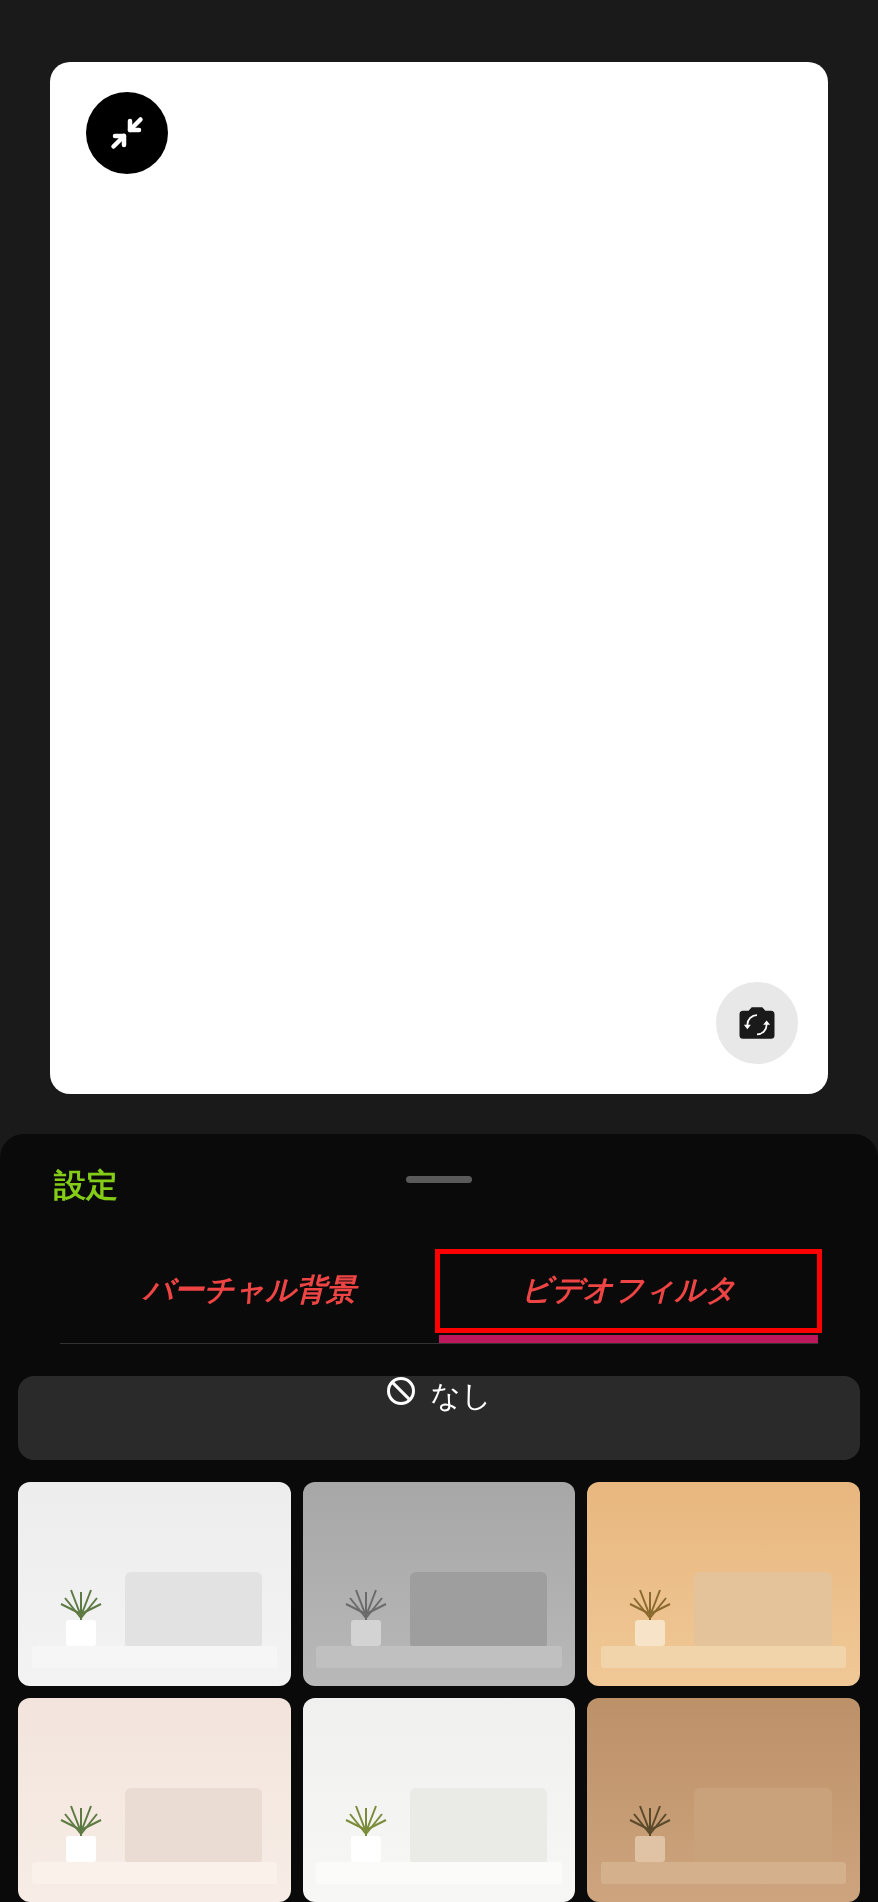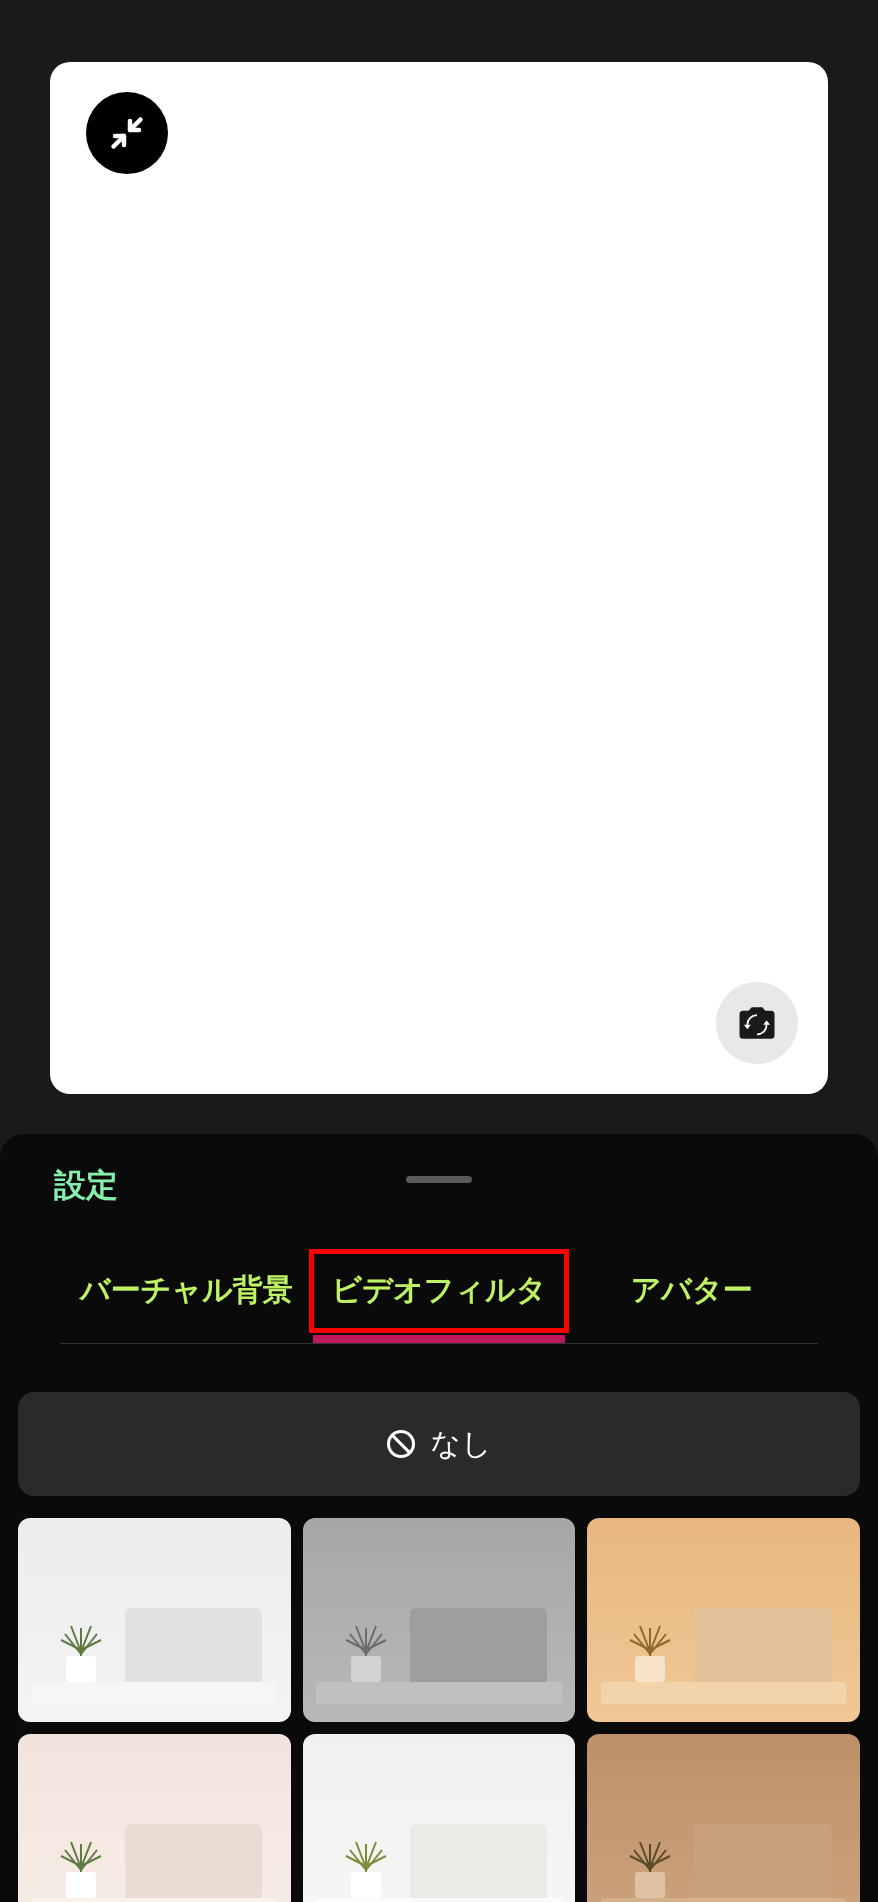--- a/index.html
+++ b/index.html
@@ -51,21 +51,21 @@
   border-radius: 24px 24px 0 0;
   height: 770px;
 }
 .settings-header {
   position: relative;
   padding: 30px 54px 18px 54px;
   display: flex;
   align-items: center;
 }
 .settings-title {
-  color: #86efac;
+  color: #84cc16;
   font-size: 32px;
   font-weight: 600;
 }
 .drag-handle {
   position: absolute;
   left: 50%;
   transform: translateX(-50%);
   top: 42px;
   width: 66px;
   height: 7px;
@@ -74,45 +74,46 @@
 }
 .tabs-container {
   display: flex;
   border-bottom: 1px solid #333;
   margin: 26px 60px 0 60px;
 }
 .tab {
   flex: 1;
   text-align: center;
   padding: 18px 8px 24px 8px;
-  color: #bef264;
+  color: #ef4444;
   font-size: 30px;
   font-weight: 600;
   cursor: pointer;
   position: relative;
+  font-style: italic;
 }
 .tab.active {
   border-bottom: 8px solid #be185d;
 }
 .tab-highlight {
   position: absolute;
   border: 5px solid #ff0000;
   top: -3px;
   left: -4px;
   right: -4px;
   bottom: 2px;
   pointer-events: none;
 }
 .none-button {
-  margin: 48px 18px 0 18px;
+  margin: 32px 18px 0 18px;
   background: #2a2a2a;
   border-radius: 16px;
-  height: 104px;
-  display: flex;
-  align-items: center;
+  height: 84px;
+  display: flex;
+  align-items: flex-start;
   justify-content: center;
   gap: 14px;
   cursor: pointer;
 }
 .none-button-label {
   color: #ffffff;
   font-size: 30px;
   font-weight: 500;
 }
 .filter-grid {
@@ -221,21 +222,20 @@
 
 <div class="settings-panel">
   <div class="settings-header">
     <span class="settings-title">設定</span>
     <div class="drag-handle"></div>
   </div>
 
   <div class="tabs-container" id="tabs">
       <div class="tab"><span>バーチャル背景</span></div>
       <div class="tab active"><span>ビデオフィルタ</span><div class="tab-highlight"></div></div>
-      <div class="tab"><span>アバター</span></div>
     </div>
 
   <div class="none-button">
     <svg width="30" height="30" viewBox="0 0 24 24" fill="none" stroke="#ffffff" stroke-width="2.4">
       <circle cx="12" cy="12" r="10"></circle>
       <line x1="4.93" y1="4.93" x2="19.07" y2="19.07"></line>
     </svg>
     <span class="none-button-label">なし</span>
   </div>
 

